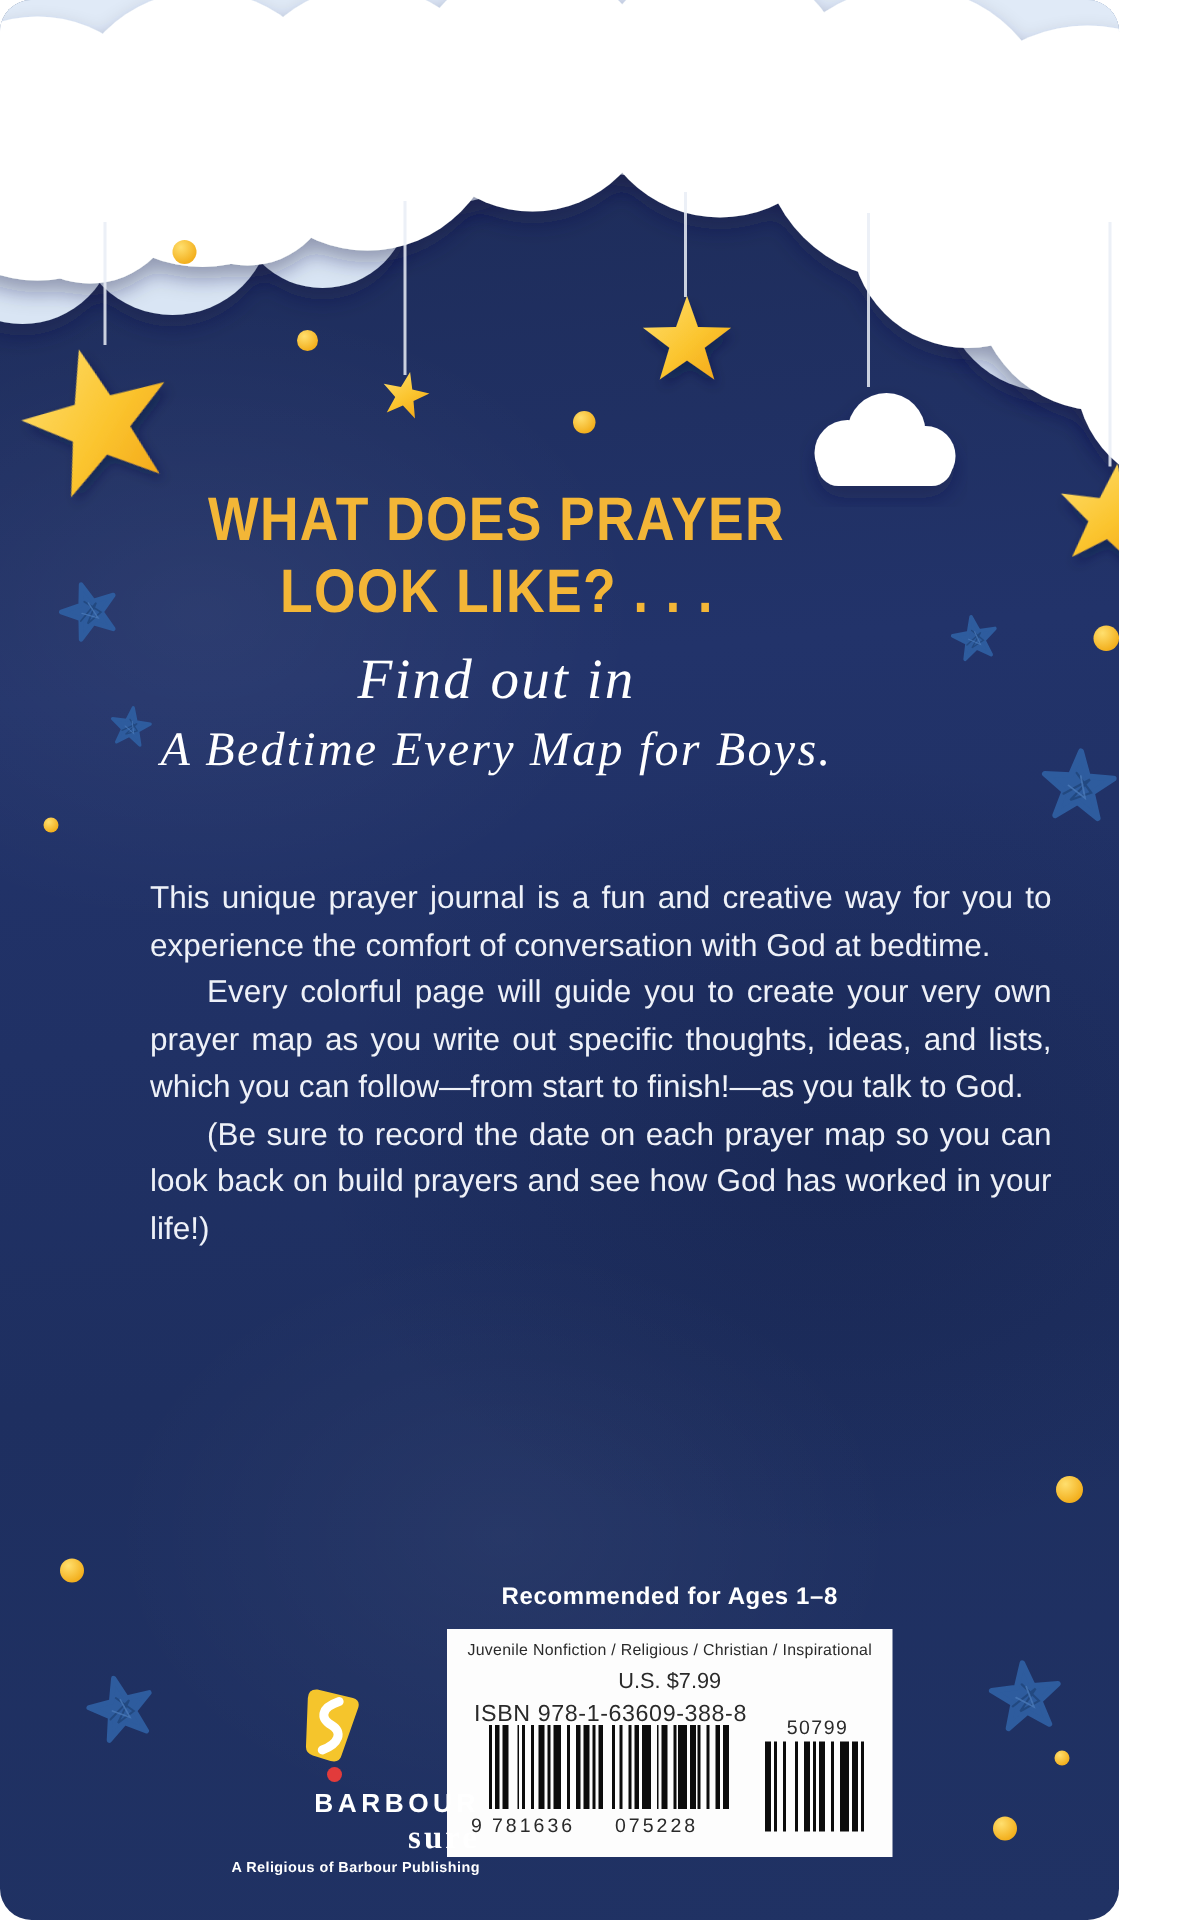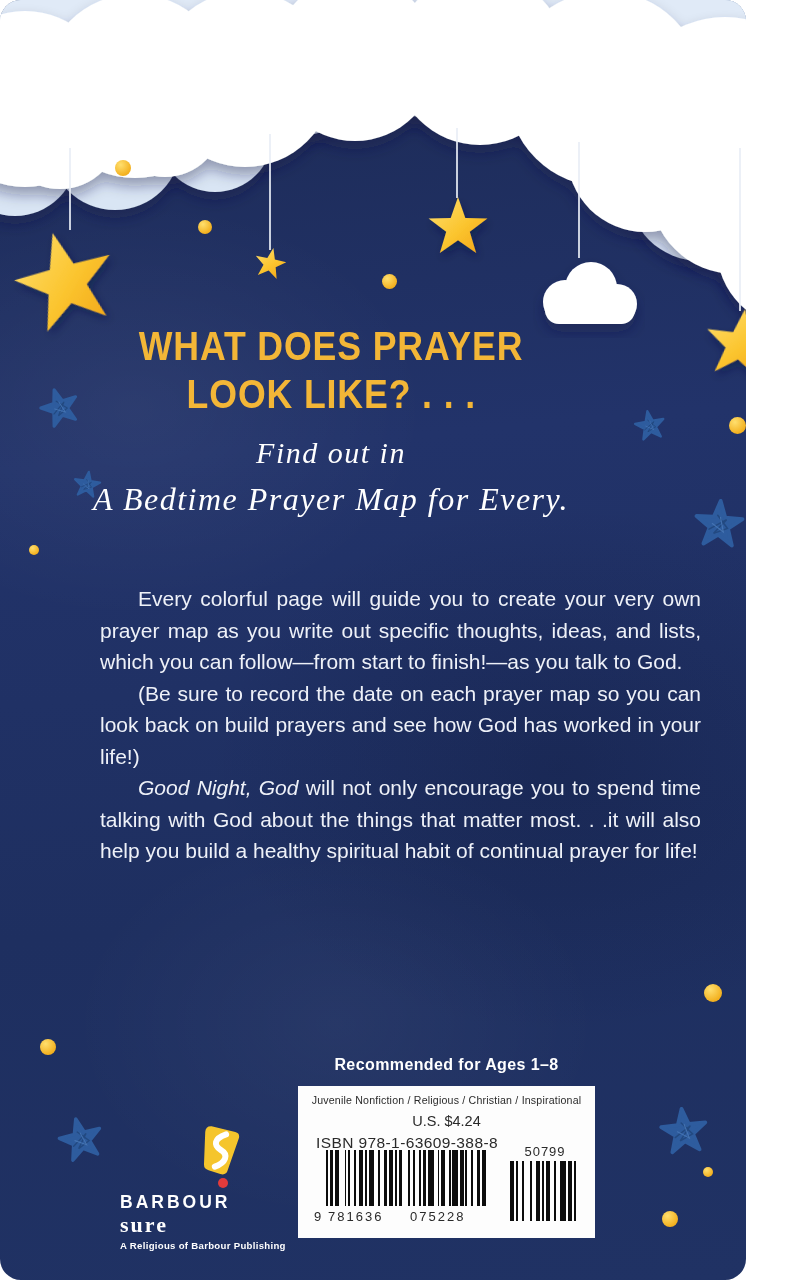--- a/index.html
+++ b/index.html
@@ -26,21 +26,21 @@
   
   .dot { position:absolute; border-radius:50%;
          background:radial-gradient(circle at 35% 30%, #ffdf6e, #f3b120 70%, #e9a418); }
 
   
   .intro { position:absolute; left:88px; top:322px; width:486px; text-align:center; }
   .headline { color:#f3b637; font-weight:800; font-size:41px; line-height:48px;
               letter-spacing:1px; }
   .headline .squeeze { display:inline-block; transform:scaleX(0.87); transform-origin:center; white-space:nowrap; }
   .hand { font-family:cursive; font-style:italic; color:#ffffff; letter-spacing:1.5px; }
-  .hand.l1 { font-size:30px; line-height:46px; margin-top:12px; }
+  .hand.l1 { font-size:38px; line-height:46px; margin-top:12px; }
   .hand.l2 { font-size:32px; line-height:47px; }
   .hand.l3 { font-size:32px; line-height:47px; white-space:nowrap; }
 
   
   .body-copy { position:absolute; left:100px; top:583px; width:601px;
                color:#eef1f8; font-size:21px; line-height:31.5px; text-align:justify; }
   .body-copy p { margin:0; }
   .body-copy p.indent { text-indent:38px; }
   .body-copy .ital { font-style:italic; }
 
@@ -58,21 +58,21 @@
                  font-size:13px; letter-spacing:2px; }
   .ean .digits .d9 { width:14px; letter-spacing:0; }
   .ean .digits .grp { flex:1; text-align:left; }
   .upc5 { position:absolute; left:212px; top:58px; width:70px; height:80px; }
   .upc5 .code { text-align:center; font-size:13px; letter-spacing:1px; }
   .upc5 .bars { margin-top:2px; width:70px; height:60px; display:flex; }
   .bars span.b { background:#0c0c0c; height:100%; }
   .bars span.g { background:transparent; height:100%; }
 
   
-  .publisher { position:absolute; left:120px; top:1126px; width:200px; text-align:left;
+  .publisher { position:absolute; left:120px; top:1126px; width:200px; text-align:right;
                color:#ffffff; }
   .publisher .mark { display:block; margin:0 auto; }
   .publisher .name { margin-top:4px; font-size:17.5px; font-weight:600; letter-spacing:3px; }
   .publisher .imprint { font-family:cursive; font-size:22px; font-weight:800; letter-spacing:2px; line-height:24px; }
   .publisher .tagline { margin-top:3px; font-size:9.6px; font-weight:600; letter-spacing:0.3px; }
 
   .hidden-defs { position:absolute; width:0; height:0; overflow:hidden; }
 </style>
 </head>
 <body>
@@ -205,34 +205,34 @@
   <div class="dot" style="left:704px; top:984px;  width:18px; height:18px;"></div>
   <div class="dot" style="left:703px; top:1167px; width:10px; height:10px;"></div>
   <div class="dot" style="left:662px; top:1211px; width:16px; height:16px;"></div>
 
   <div class="intro">
     <div class="headline">
       <span class="squeeze">WHAT DOES PRAYER</span><br>
       <span class="squeeze">LOOK LIKE? . . .</span>
     </div>
     <div class="hand l1">Find out in</div>
-    <div class="hand l3">A Bedtime Prayer Map for Every.</div>
+    <div class="hand l3">A Bedtime Every Map for Boys.</div>
   </div>
 
   <div class="body-copy">
+    <p>This unique prayer journal is a fun and creative way for you to experience the comfort of conversation with God at bedtime.</p>
     <p class="indent">Every colorful page will guide you to create your very own prayer map as you write out specific thoughts, ideas, and lists, which you can follow—from start to finish!—as you talk to God.</p>
     <p class="indent">(Be sure to record the date on each prayer map so you can look back on build prayers and see how God has worked in your life!)</p>
-    <p class="indent"><span class="ital">Good Night, God</span><span> will not only encourage you to spend time talking with God about the things that matter most. . .it will also help you build a healthy spiritual habit of continual prayer for life!</span></p>
   </div>
 
   <div class="ages">Recommended for Ages 1–8</div>
 
   <div class="info-box">
     <div class="category">Juvenile Nonfiction / Religious / Christian / Inspirational</div>
-    <div class="price">U.S. $4.24</div>
+    <div class="price">U.S. $7.99</div>
     <div class="isbn">ISBN 978-1-63609-388-8</div>
     <div class="ean">
       <div class="bars">
           <span class="b" style="width: 1.16279%;"></span>
           <span class="g" style="width: 1.16279%;"></span>
           <span class="b" style="width: 2.32558%;"></span>
           <span class="g" style="width: 1.16279%;"></span>
           <span class="b" style="width: 2.32558%;"></span>
           <span class="g" style="width: 3.48837%;"></span>
           <span class="b" style="width: 1.16279%;"></span>

